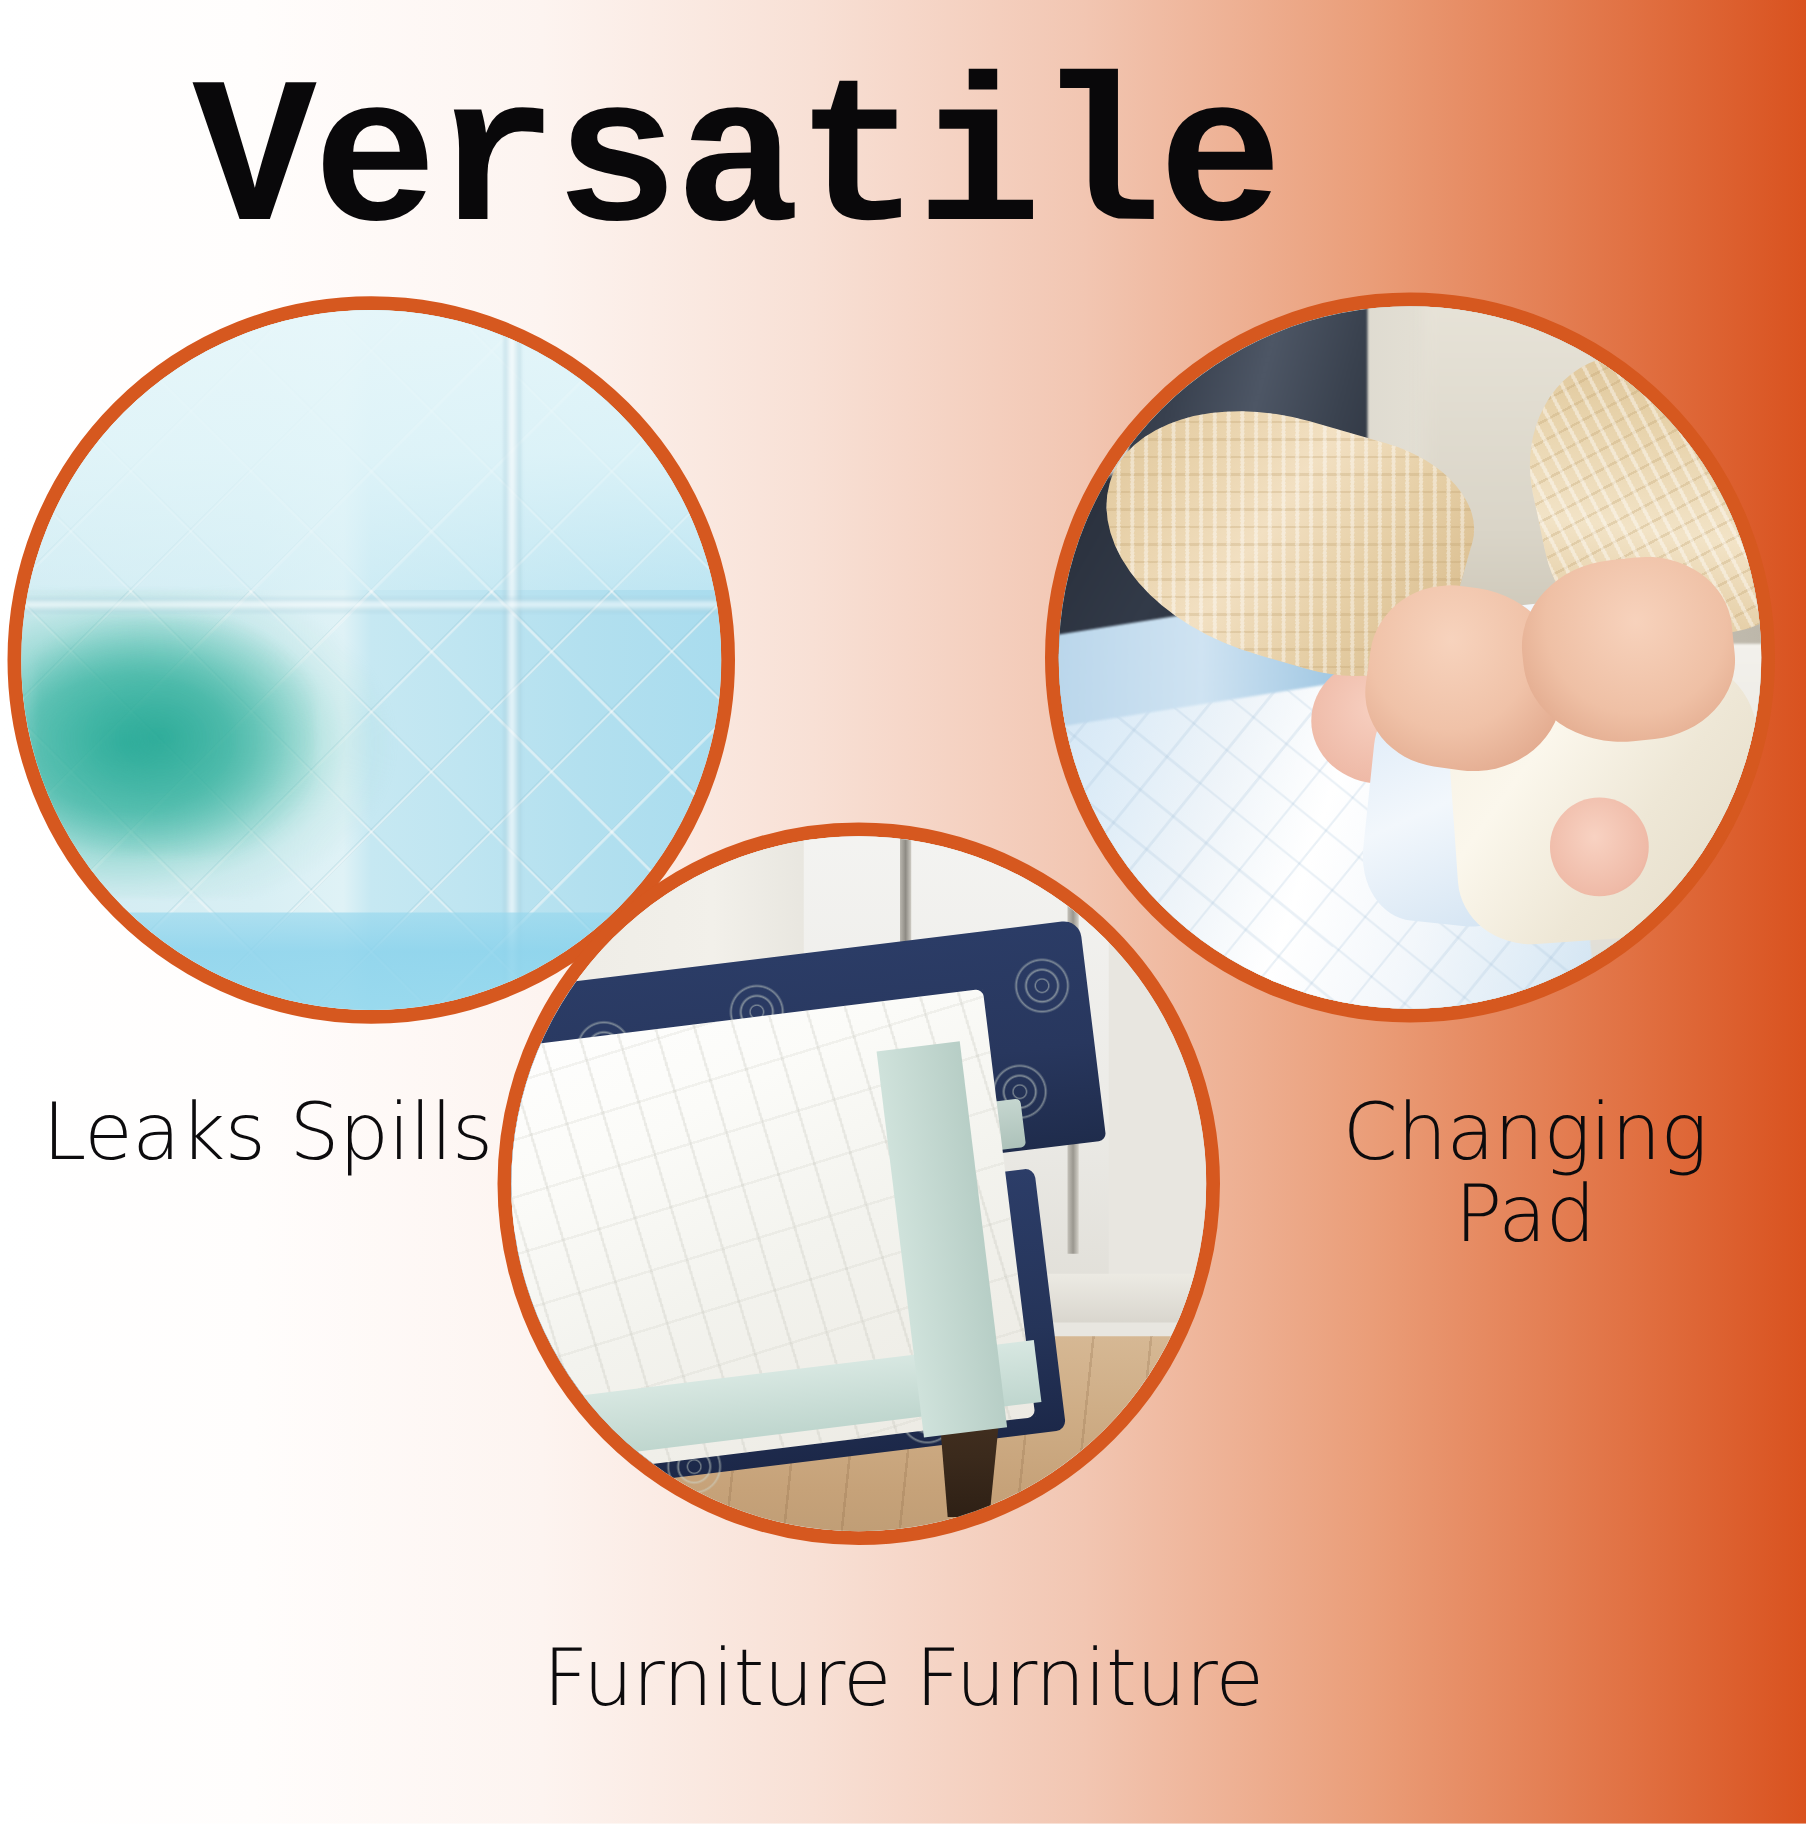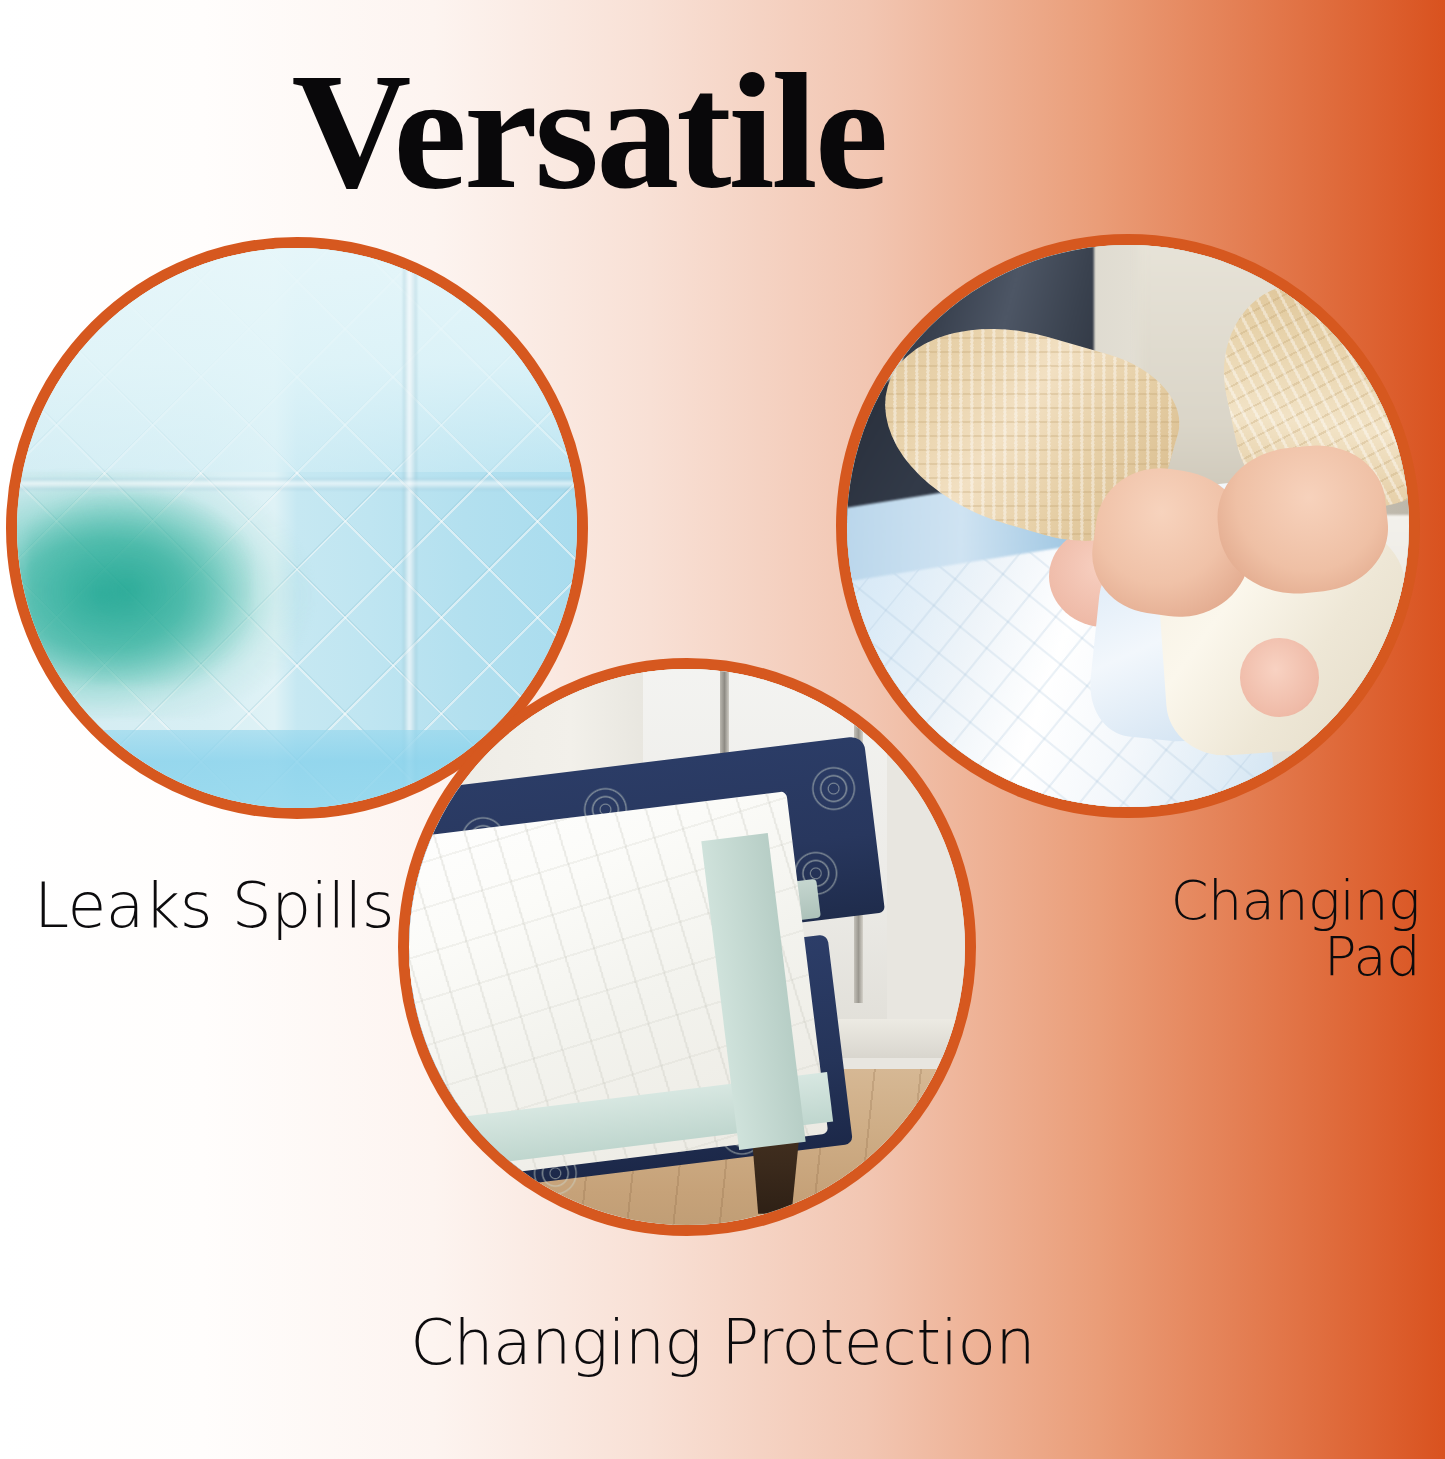--- a/index.html
+++ b/index.html
@@ -30,21 +30,21 @@
     );
   }
 
   
   #title {
     position: absolute;
     left: 0;
     top: 48px;
     width: 1177px;
     text-align: center;
-    font-family: Liberation Serif, serif;
+    font-family: Liberation Mono, monospace;
     font-weight: bold;
     font-size: 166px;
     line-height: 1.0;
     letter-spacing: -3px;
     color: #09080a;
     white-space: nowrap;
   }
 
   
   .circle {
@@ -403,22 +403,22 @@
     left: 14px;
     top: 873px;
     width: 400px;
     font-size: 63px;
     text-align: center;
   }
   #label-changing {
     left: 1020px;
     top: 873px;
     width: 400px;
-    font-size: 54px;
-    text-align: right;
+    font-size: 63px;
+    text-align: center;
   }
   #label-furniture {
     left: 0;
     top: 1310px;
     width: 1445px;
     font-size: 63px;
     text-align: center;
   }
   .label .ln { display: block; }
 </style>
@@ -517,16 +517,16 @@
   <div class="label" id="label-spills">
     <span class="ln">Leaks Spills</span>
   </div>
 
   <div class="label" id="label-changing">
     <span class="ln">Changing</span>
     <span class="ln">Pad</span>
   </div>
 
   <div class="label" id="label-furniture">
-    <span class="ln">Changing Protection</span>
+    <span class="ln">Furniture Furniture</span>
   </div>
 
 </div>
 
 </body></html>

